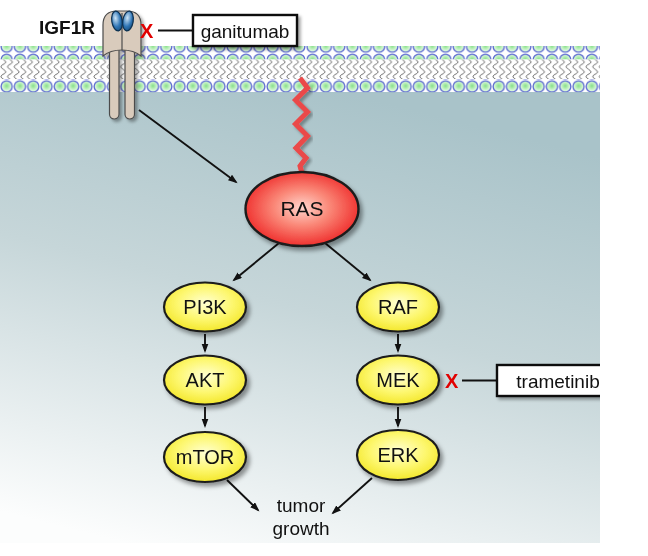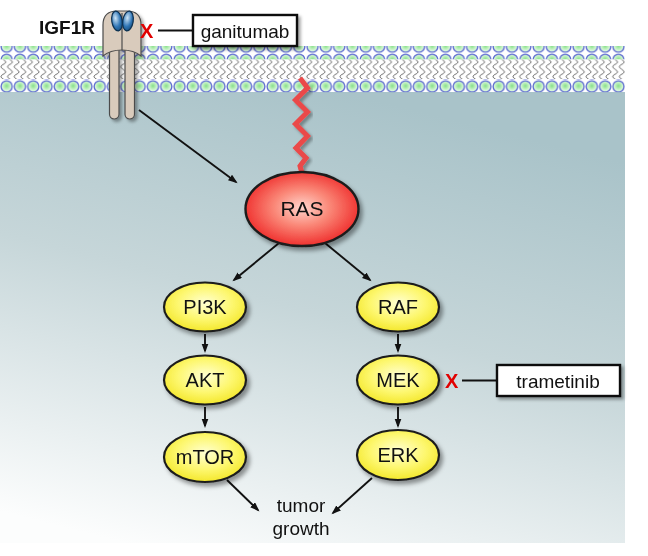--- a/index.html
+++ b/index.html
@@ -1,16 +1,16 @@
 <!DOCTYPE html>
 <html><head>
 <meta charset="utf-8">
 <style>
   html,body{margin:0;padding:0;background:#ffffff;}
-  .stage{position:relative;width:648px;height:556px;background:#ffffff;overflow:hidden;
+  .stage{position:relative;width:600px;height:556px;background:#ffffff;overflow:hidden;
          font-family:"Liberation Sans",sans-serif;}
   svg text{font-family:"Liberation Sans",sans-serif;}
   .node-label{font-size:20px;fill:#111;}
   .outcome-label{font-size:19px;fill:#111;}
   .drug-label{font-size:19px;fill:#111;}
   .x-mark{font-size:20px;font-weight:bold;}
   .receptor-label{font-size:19px;font-weight:bold;fill:#111;}
 </style>
 </head>
 <body>

